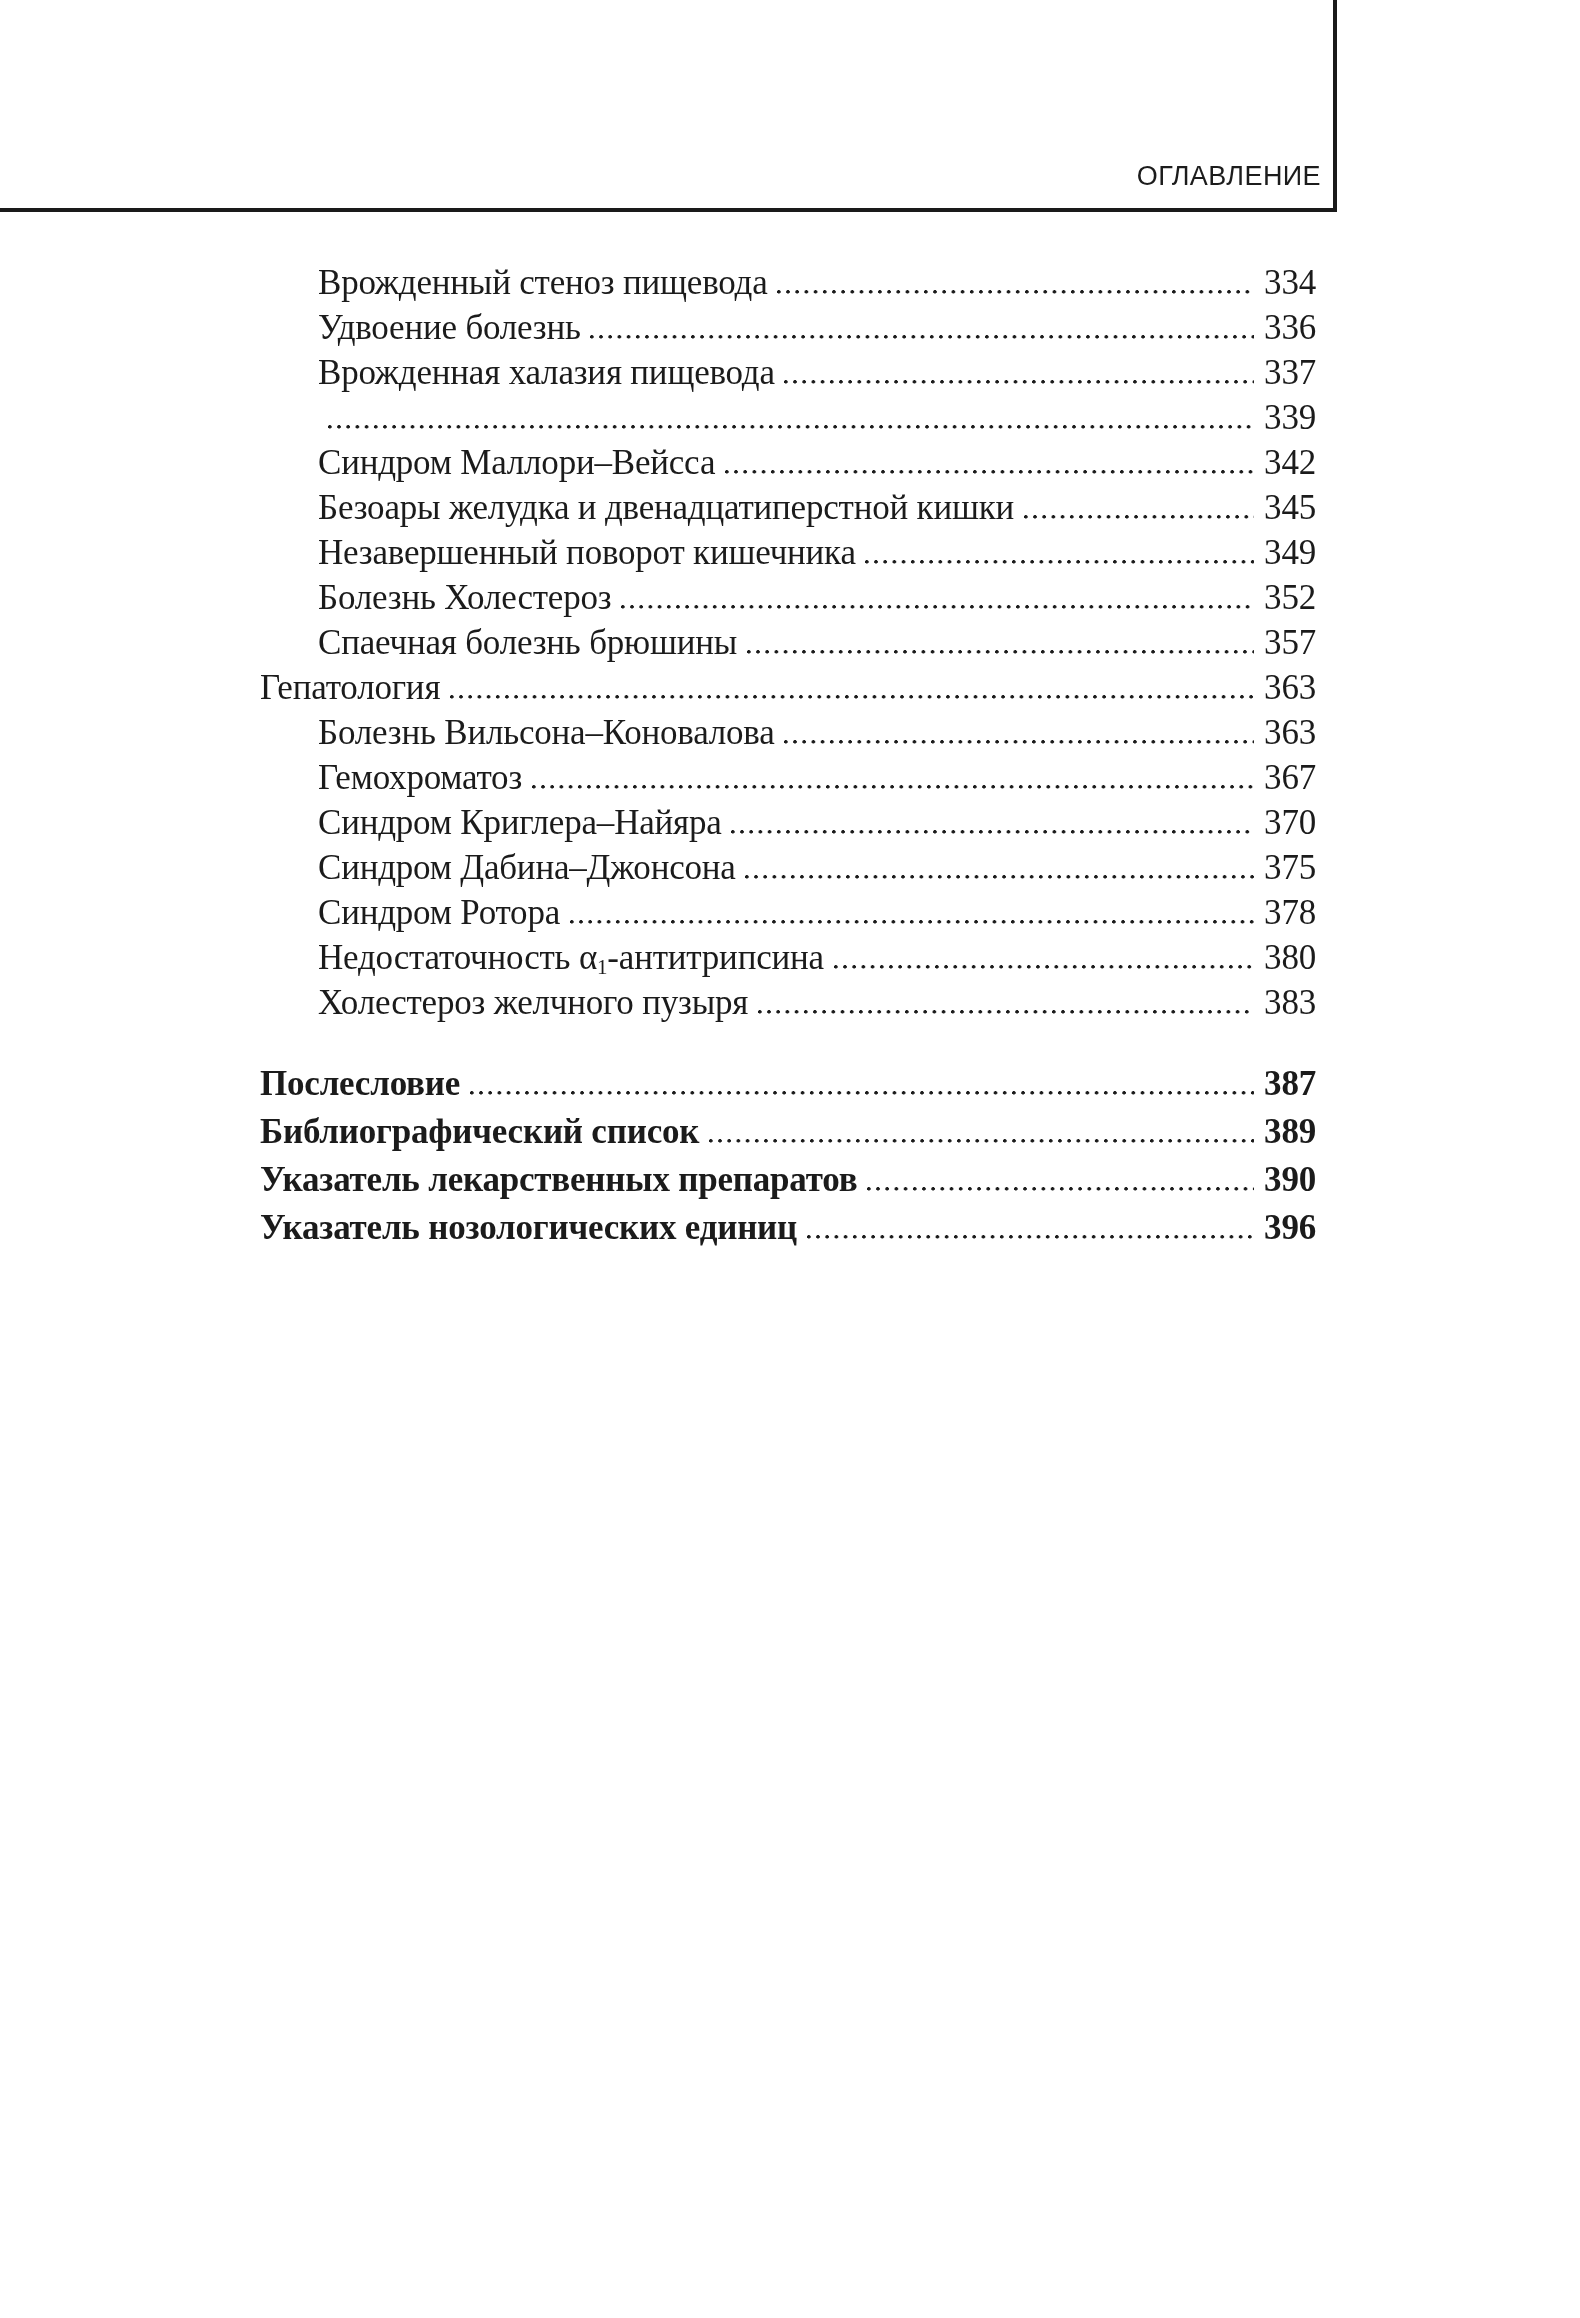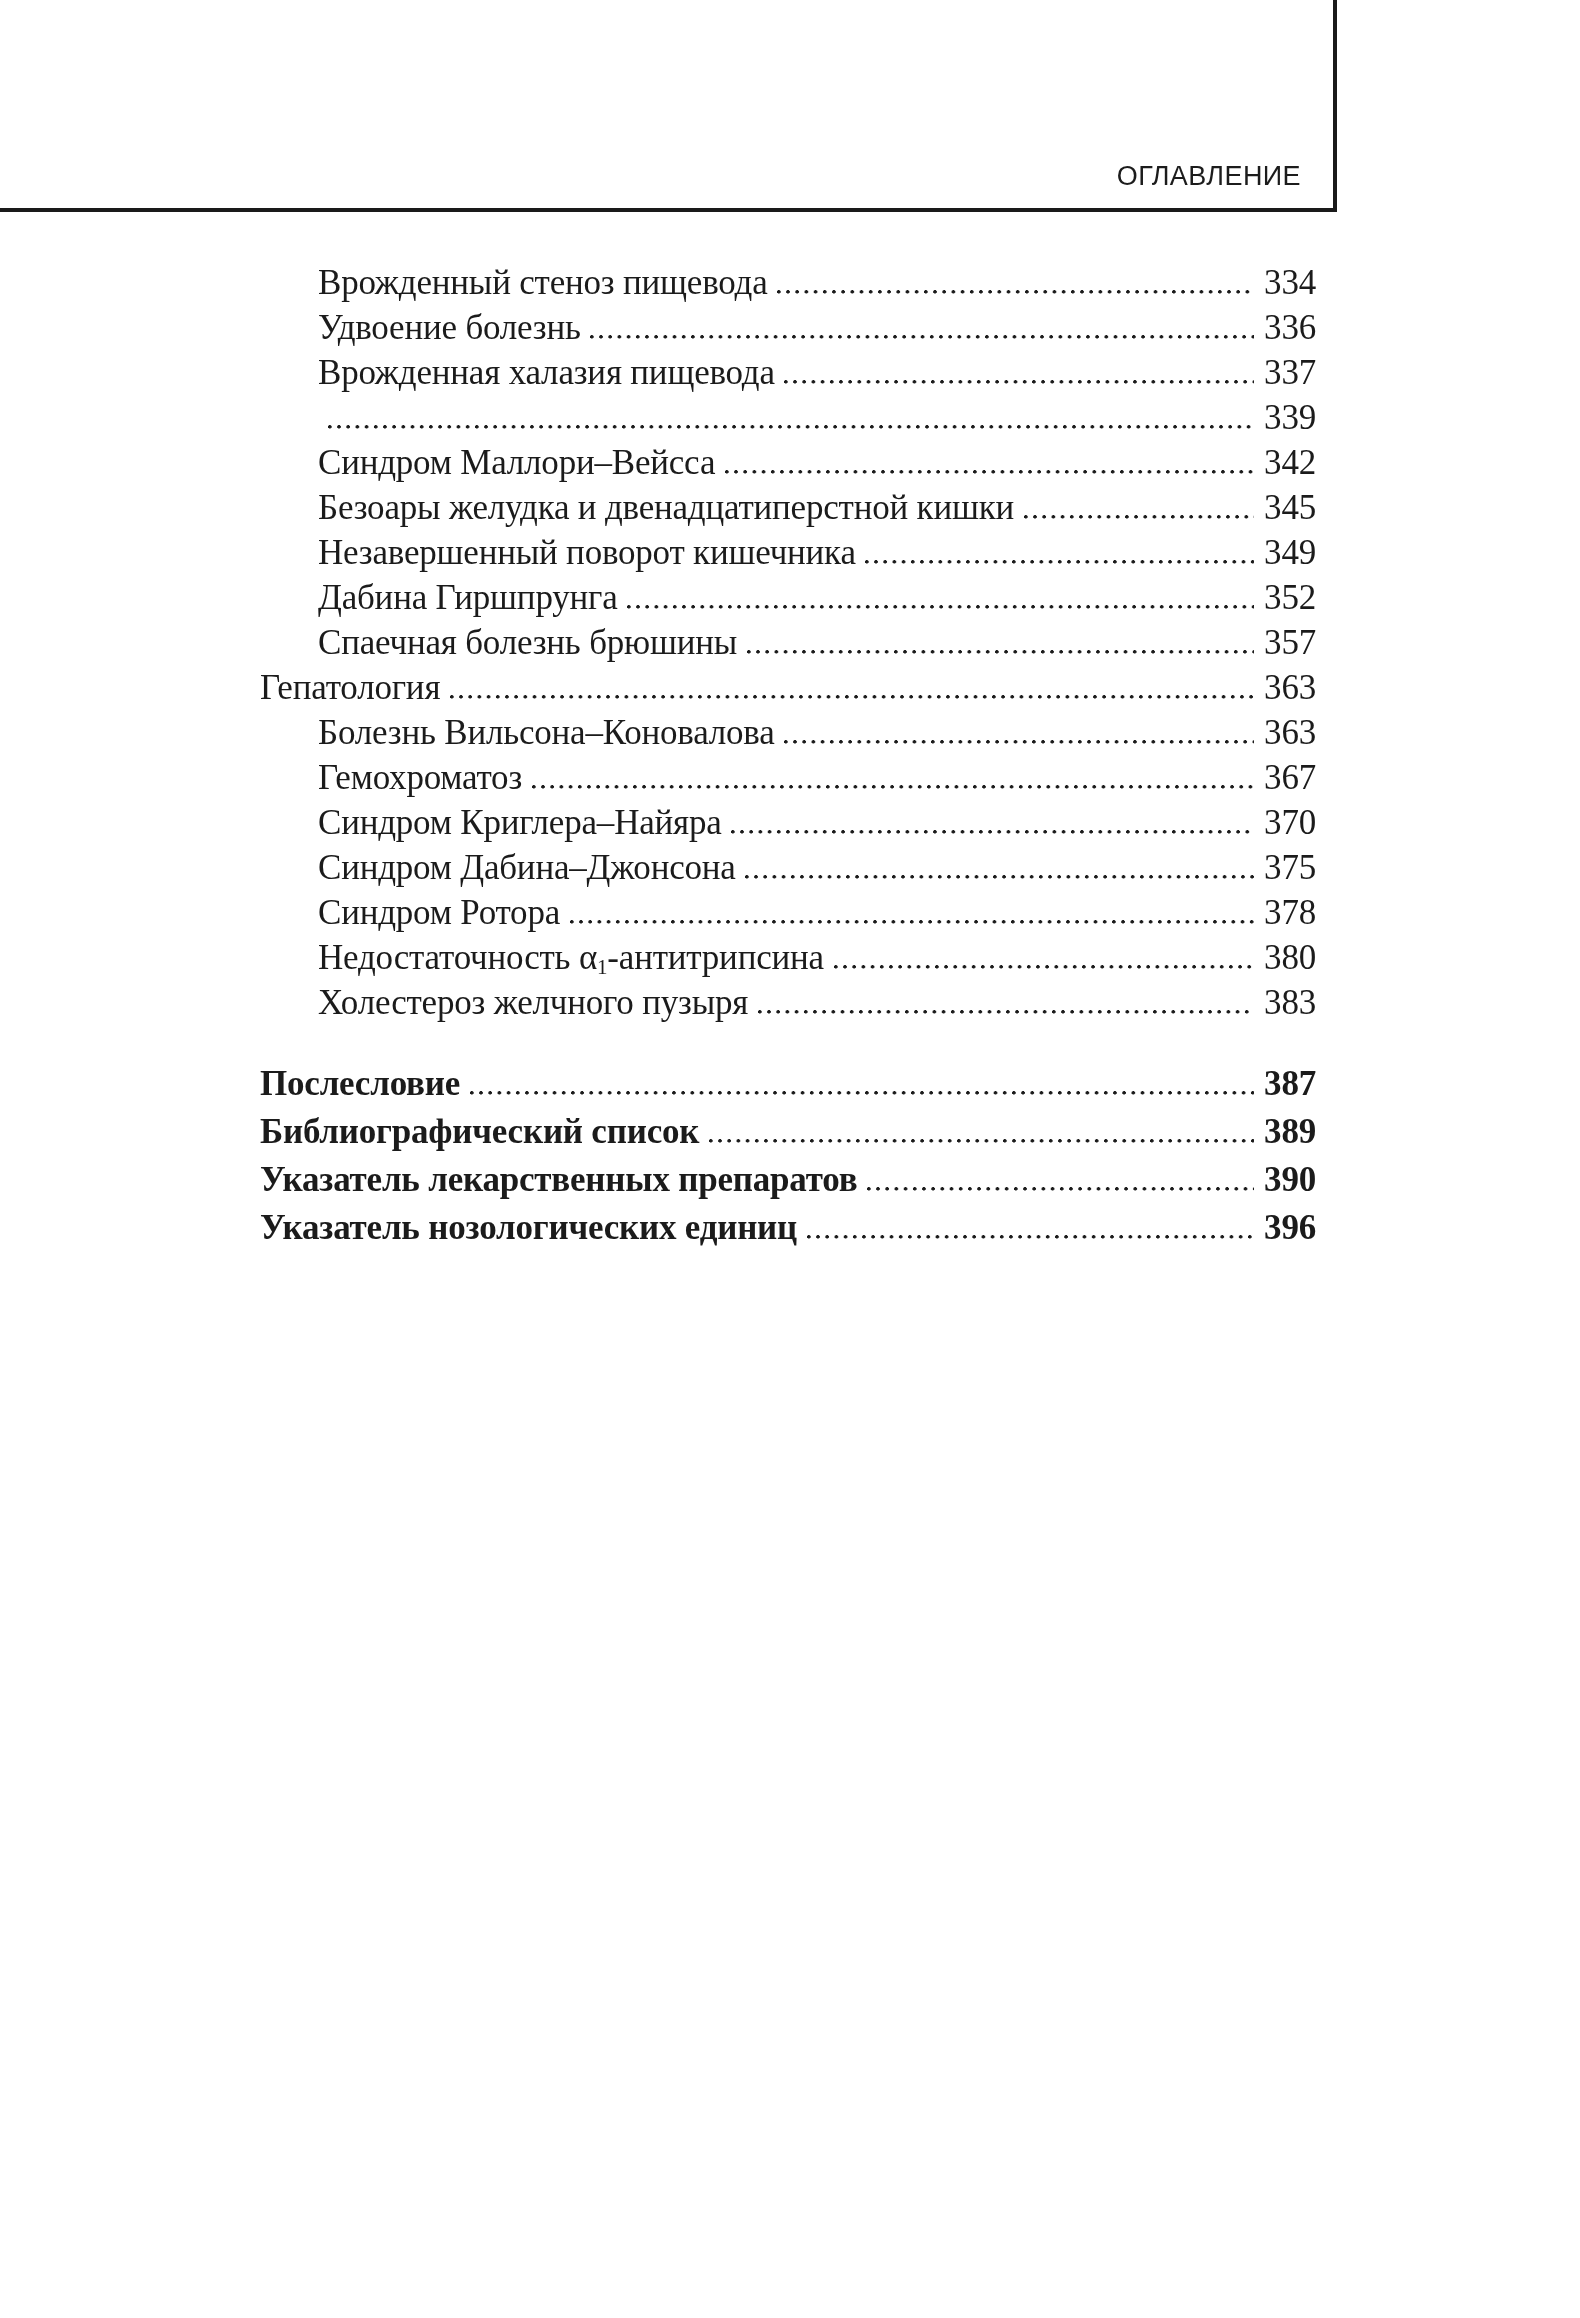--- a/index.html
+++ b/index.html
@@ -33,21 +33,21 @@
     position: absolute;
     left: 0;
     top: 208px;
     width: 1337px;
     height: 4px;
     background: #1a1a1a;
   }
   .header-title {
     position: absolute;
     top: 163px;
-    right: 280px;
+    right: 260px;
     font-family: "Liberation Sans", "DejaVu Sans", sans-serif;
     font-size: 27px;
     line-height: 27px;
     letter-spacing: 0.4px;
     color: #1c1c1c;
     white-space: nowrap;
   }
   
   .toc {
     position: absolute;
@@ -127,21 +127,21 @@
           <span class="label">Безоары желудка и двенадцатиперстной кишки</span>
           <span class="leader"></span>
           <span class="pagenum">345</span>
         </div>
         <div class="toc-row indent-1">
           <span class="label">Незавершенный поворот кишечника</span>
           <span class="leader"></span>
           <span class="pagenum">349</span>
         </div>
         <div class="toc-row indent-1">
-          <span class="label">Дабина Гиршпрунга</span>
+          <span class="label">Болезнь Холестероз</span>
           <span class="leader"></span>
           <span class="pagenum">352</span>
         </div>
         <div class="toc-row indent-1">
           <span class="label">Спаечная болезнь брюшины</span>
           <span class="leader"></span>
           <span class="pagenum">357</span>
         </div>
         <div class="toc-row indent-0">
           <span class="label">Гепатология</span>

